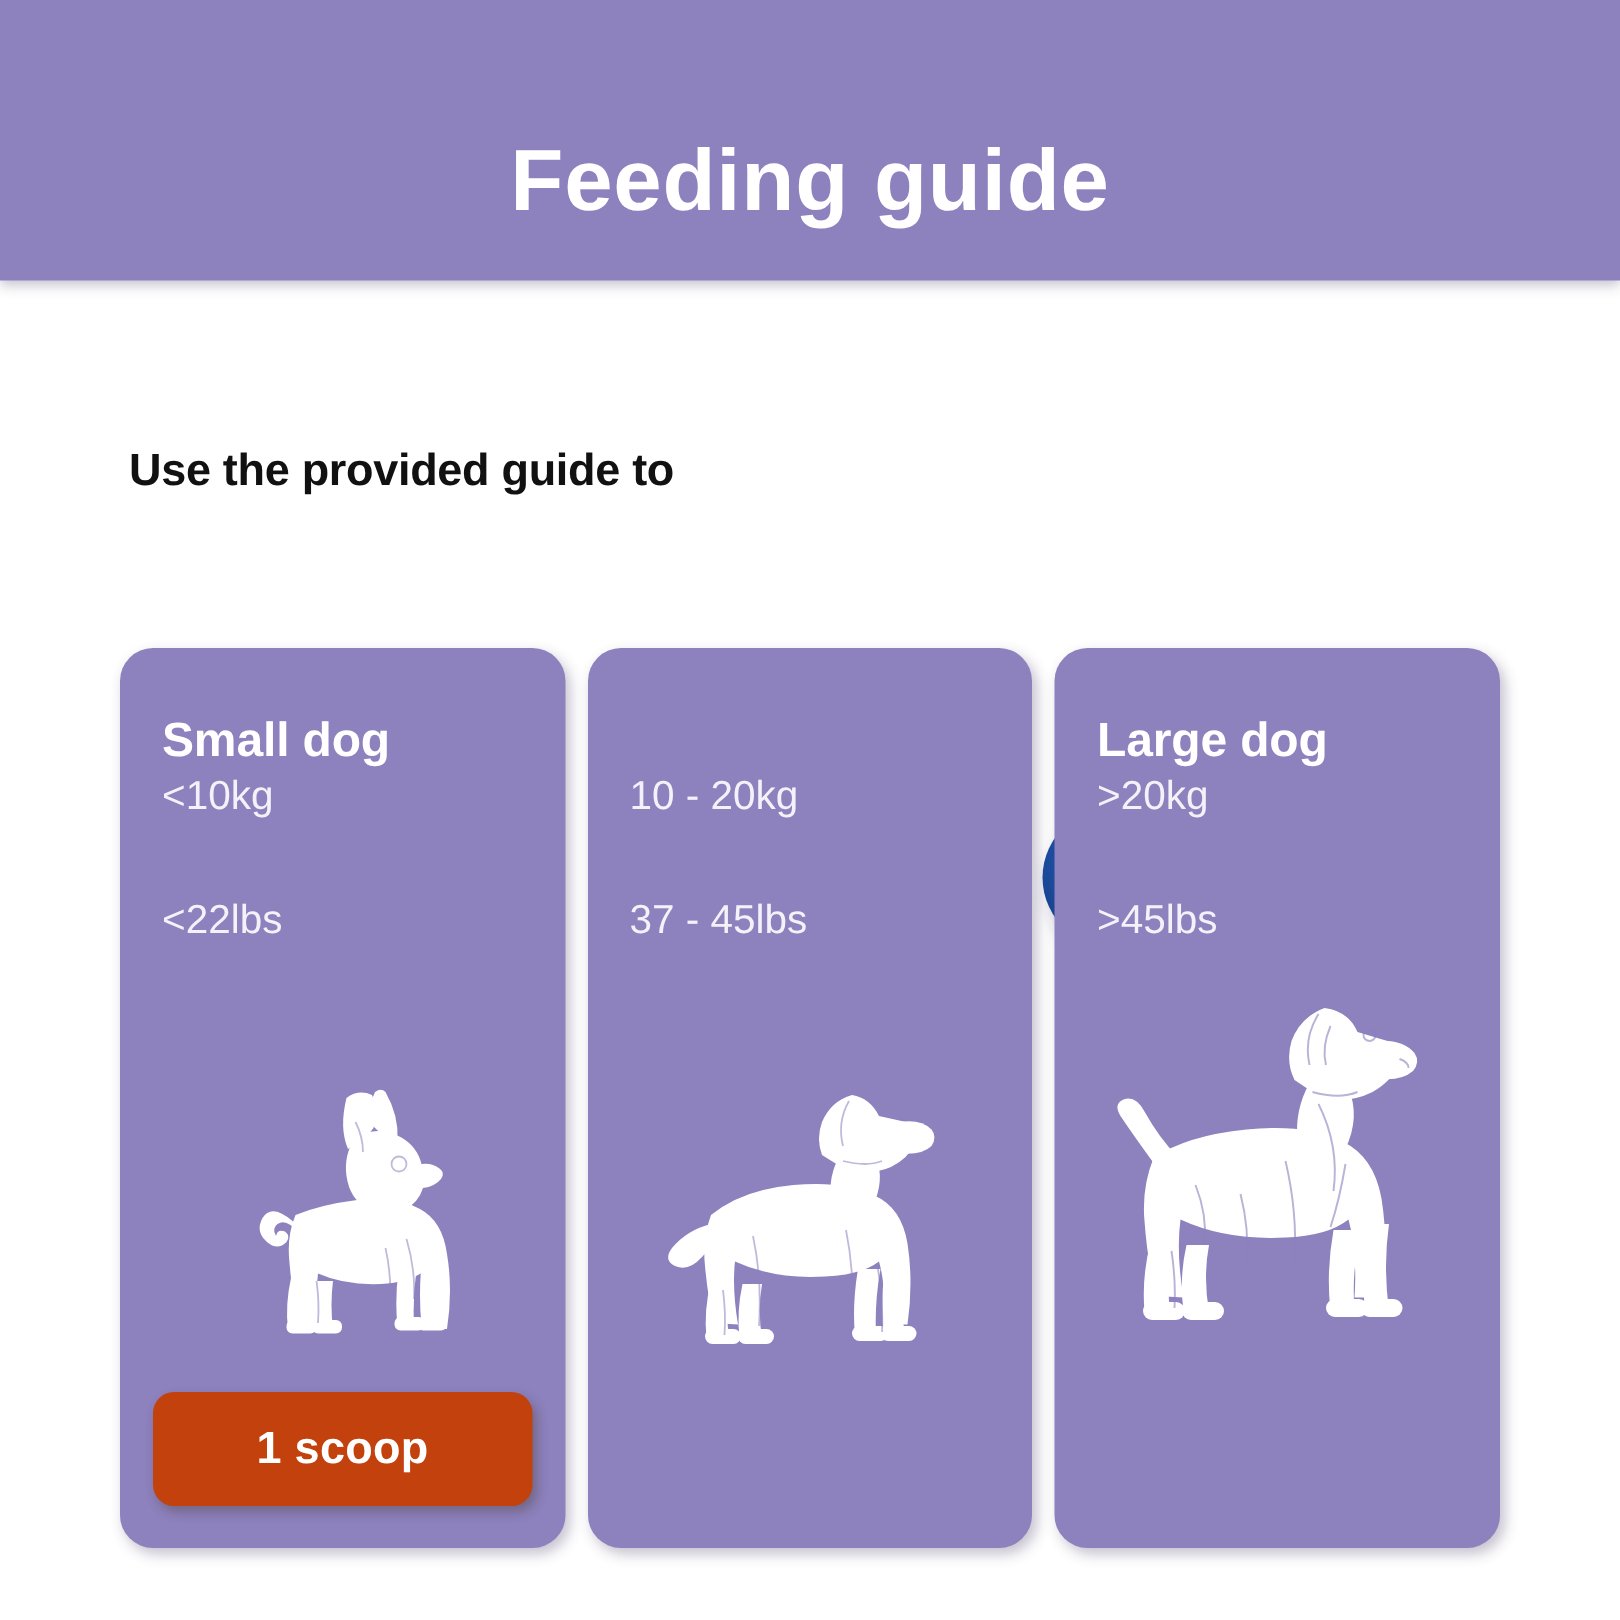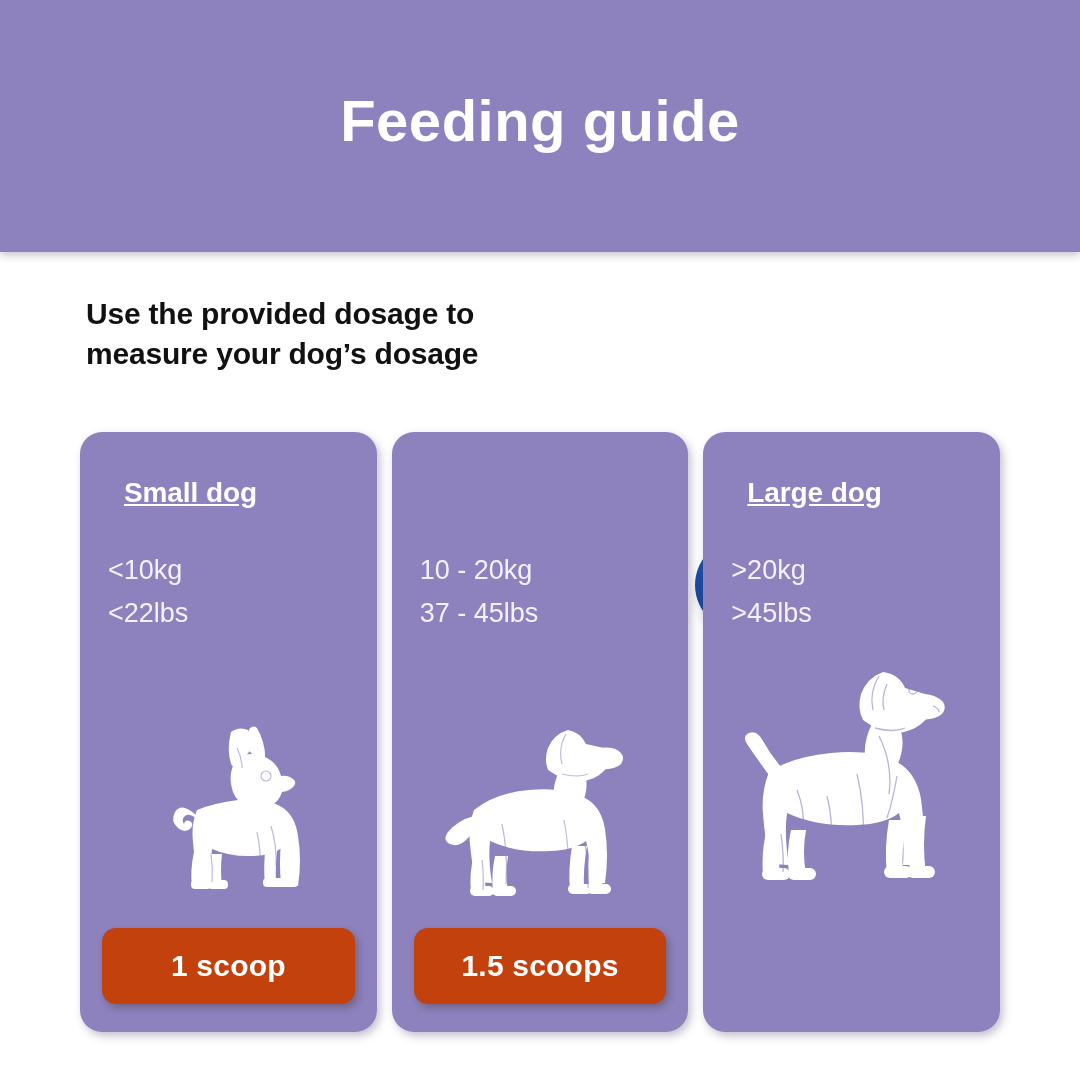--- a/index.html
+++ b/index.html
@@ -15,21 +15,21 @@
     font-family: "Liberation Sans", sans-serif;
     -webkit-font-smoothing: antialiased;
   }
 
   
   .header-band {
     position: absolute;
     left: 0;
     top: 0;
     width: 1080px;
-    height: 252px;
+    height: 187px;
     background: #8d81be;
     box-shadow: 0 3px 8px rgba(60, 50, 90, 0.30);
     z-index: 5;
   }
   .header-title {
     position: absolute;
     left: 0;
     top: 86px;
     width: 1080px;
     text-align: center;
@@ -85,38 +85,36 @@
   .card {
     position: relative;
     flex: 1 1 0;
     background: #8d81be;
     border-radius: 22px;
     box-shadow: 3px 4px 9px rgba(70, 60, 100, 0.32);
     overflow: hidden;
   }
   .card-title {
     position: absolute;
-    left: 44px;
+    left: 28px;
     top: 44px;
-    font-size: 28px;
+    font-size: 32px;
     font-weight: 700;
     color: #ffffff;
     line-height: 34px;
     letter-spacing: -0.1px;
-    text-decoration: underline;
   }
   .card-weight-kg {
     position: absolute;
     left: 28px;
     top: 80px;
     font-size: 27px;
     font-weight: 400;
     color: #f4f2f9;
     line-height: 36px;
-    margin-top: 40px;
   }
   .card-weight-lbs {
     position: absolute;
     left: 28px;
     top: 116px;
     font-size: 27px;
     font-weight: 400;
     color: #f4f2f9;
     line-height: 36px;
     margin-top: 47px;
@@ -157,22 +155,21 @@
 </style>
 </head>
 <body>
 
 <div class="header-band">
   <div class="header-title">Feeding guide</div>
 </div>
 
 <div class="instruction-row">
   <div class="instruction-text">
-    <span class="line">Use the provided dosage to</span>
-    <span class="line">measure your dog’s dosage</span>
+    <span class="line">Use the provided guide to</span>
   </div>
 
   <div class="scoop-photo">
     <svg width="250" height="130" viewBox="0 0 250 130" aria-hidden="true">
       <defs>
         <radialGradient id="bowlGrad" cx="45%" cy="38%" r="68%">
           <stop offset="0%" stop-color="#2f66bd"></stop>
           <stop offset="52%" stop-color="#1e51a6"></stop>
           <stop offset="100%" stop-color="#123a82"></stop>
         </radialGradient>
@@ -294,21 +291,20 @@
           <path d="M126 30 q-8 14 -4 30"></path>
           <path d="M122 70 q16 4 26 0"></path>
           <path d="M62 120 q6 28 4 60"></path>
           <path d="M124 116 q6 30 4 62"></path>
           <path d="M145 140 q4 24 3 44"></path>
           <path d="M42 156 q2 16 1 30"></path>
         </g>
       </svg>
     </div>
 
-    <button class="scoop-button">1.5 scoops</button>
   </div>
 
   <div class="card">
     <div class="card-title">Large dog</div>
     <div class="card-weight-kg">&gt;20kg</div>
     <div class="card-weight-lbs">&gt;45lbs</div>
 
     <div class="dog-art">
       <svg width="230" height="250" viewBox="0 0 230 250" aria-hidden="true">
         <g fill="#ffffff">

